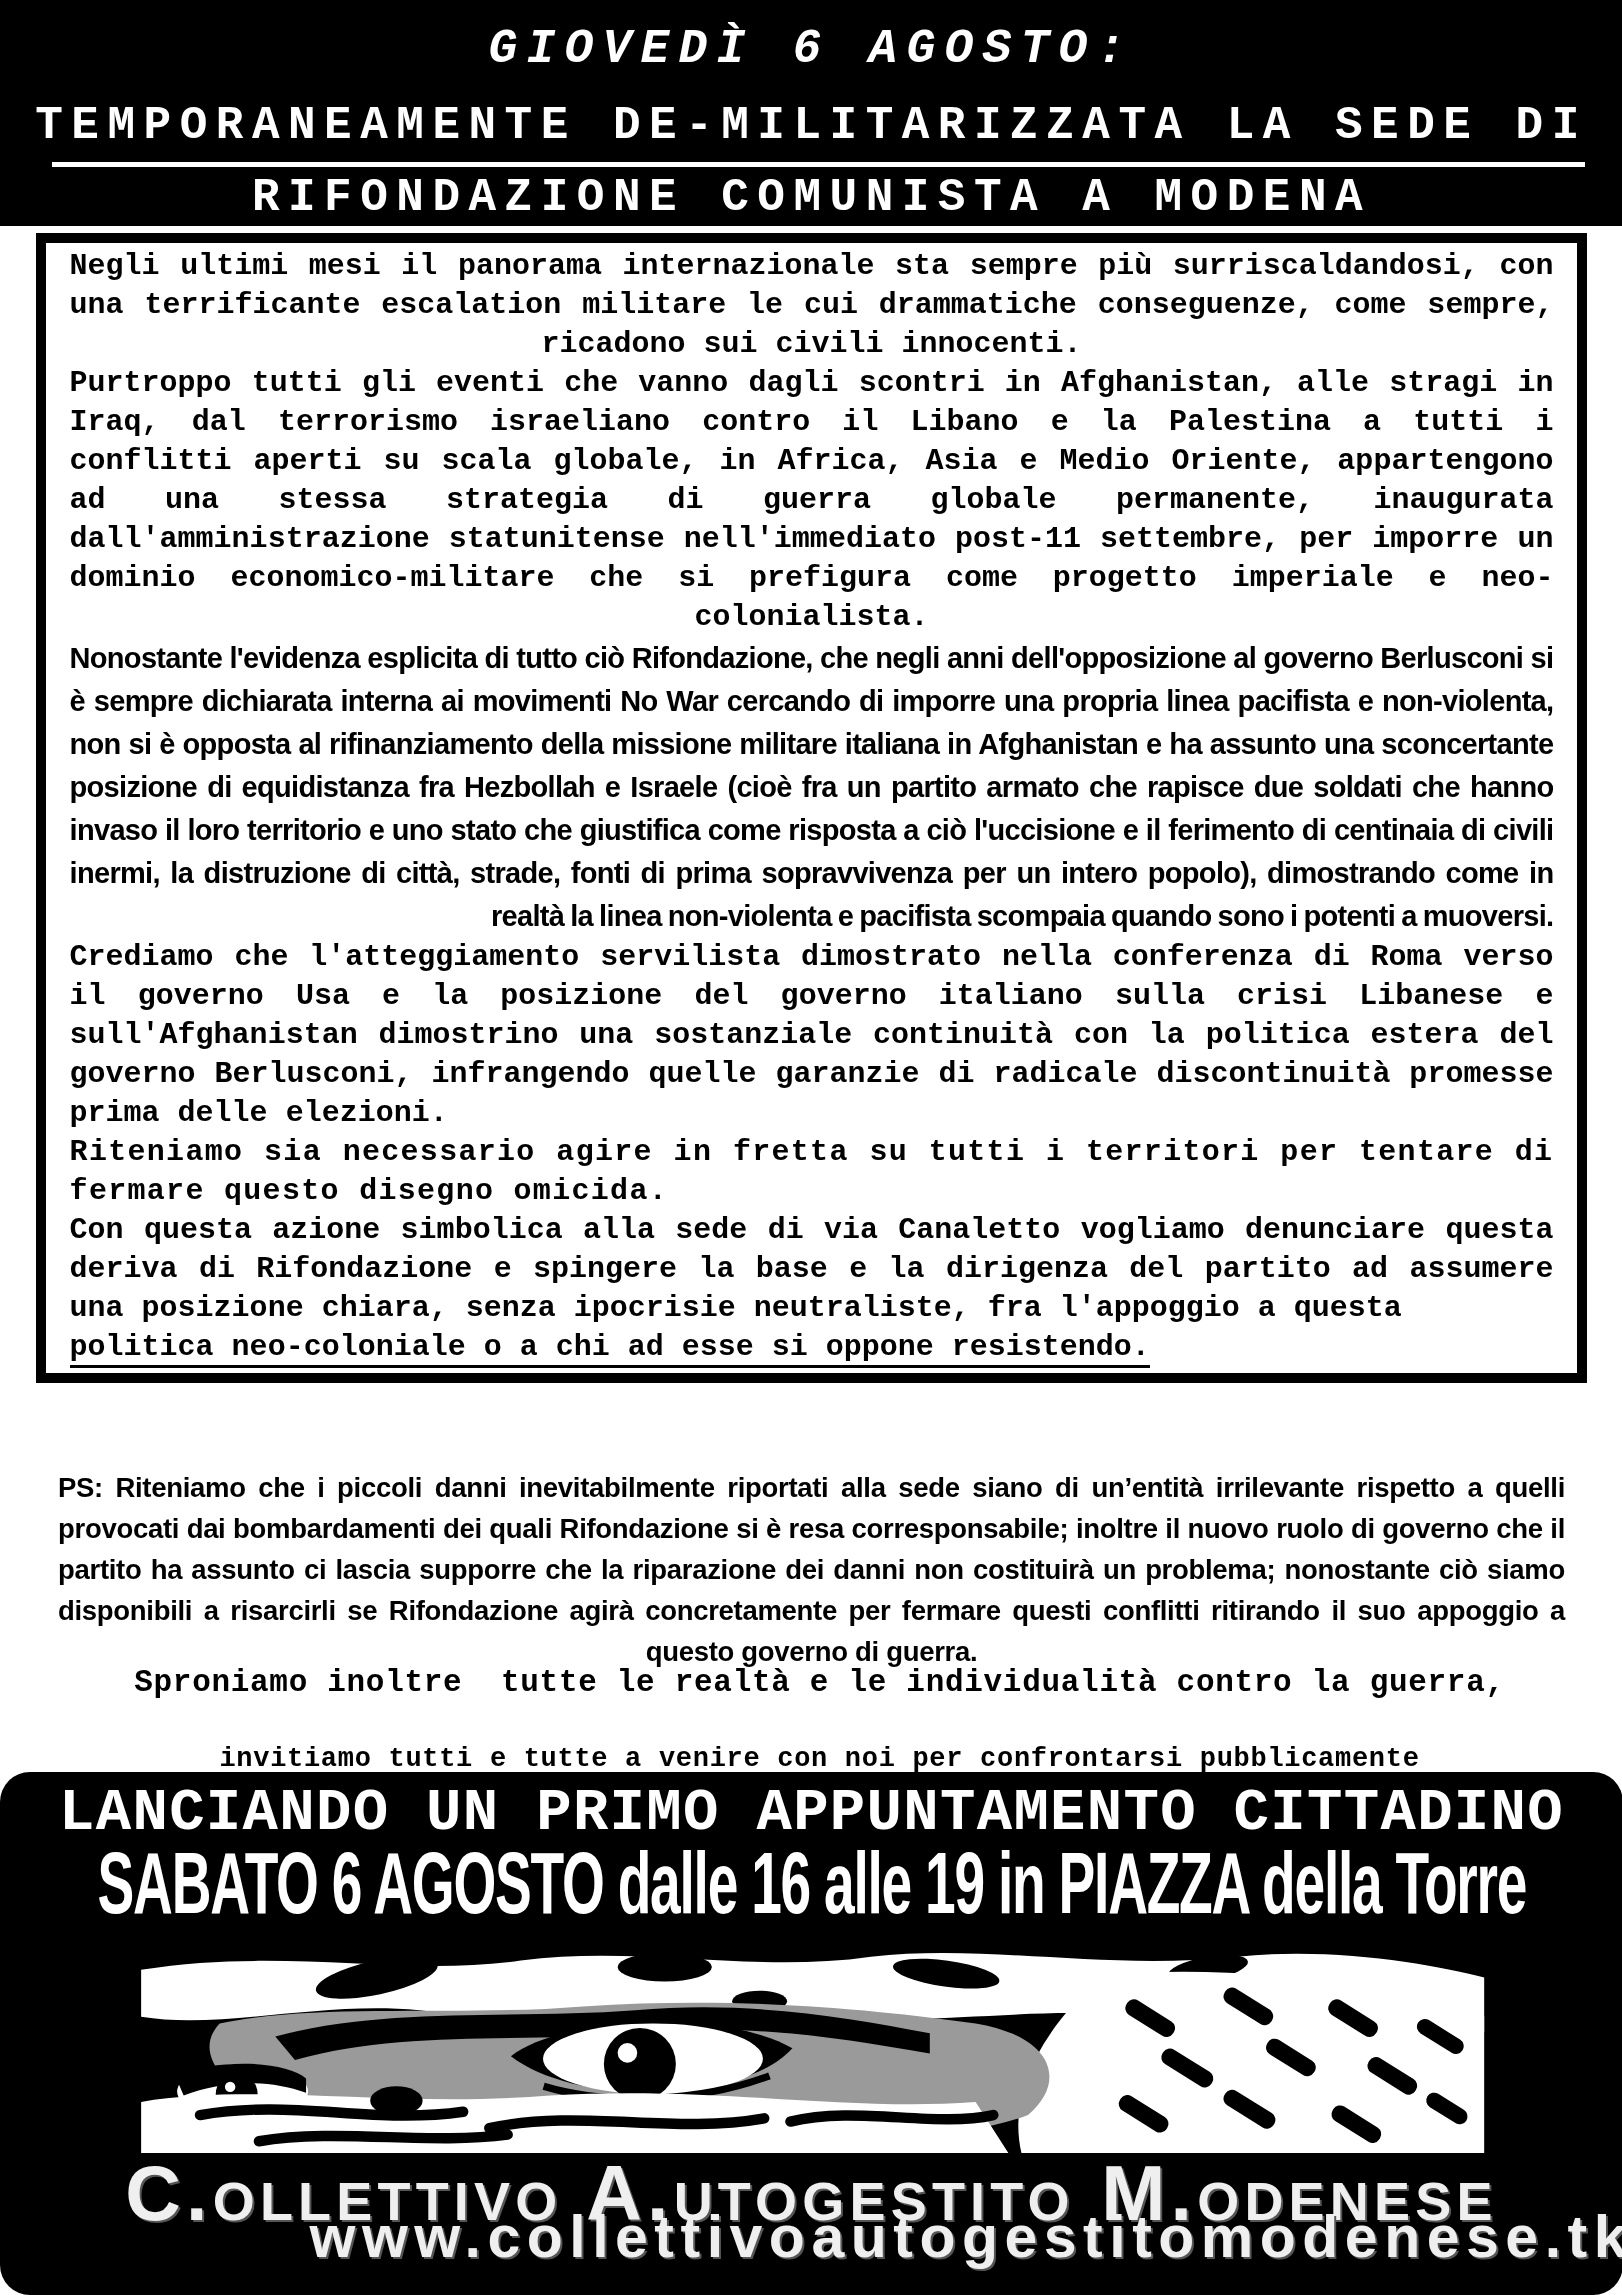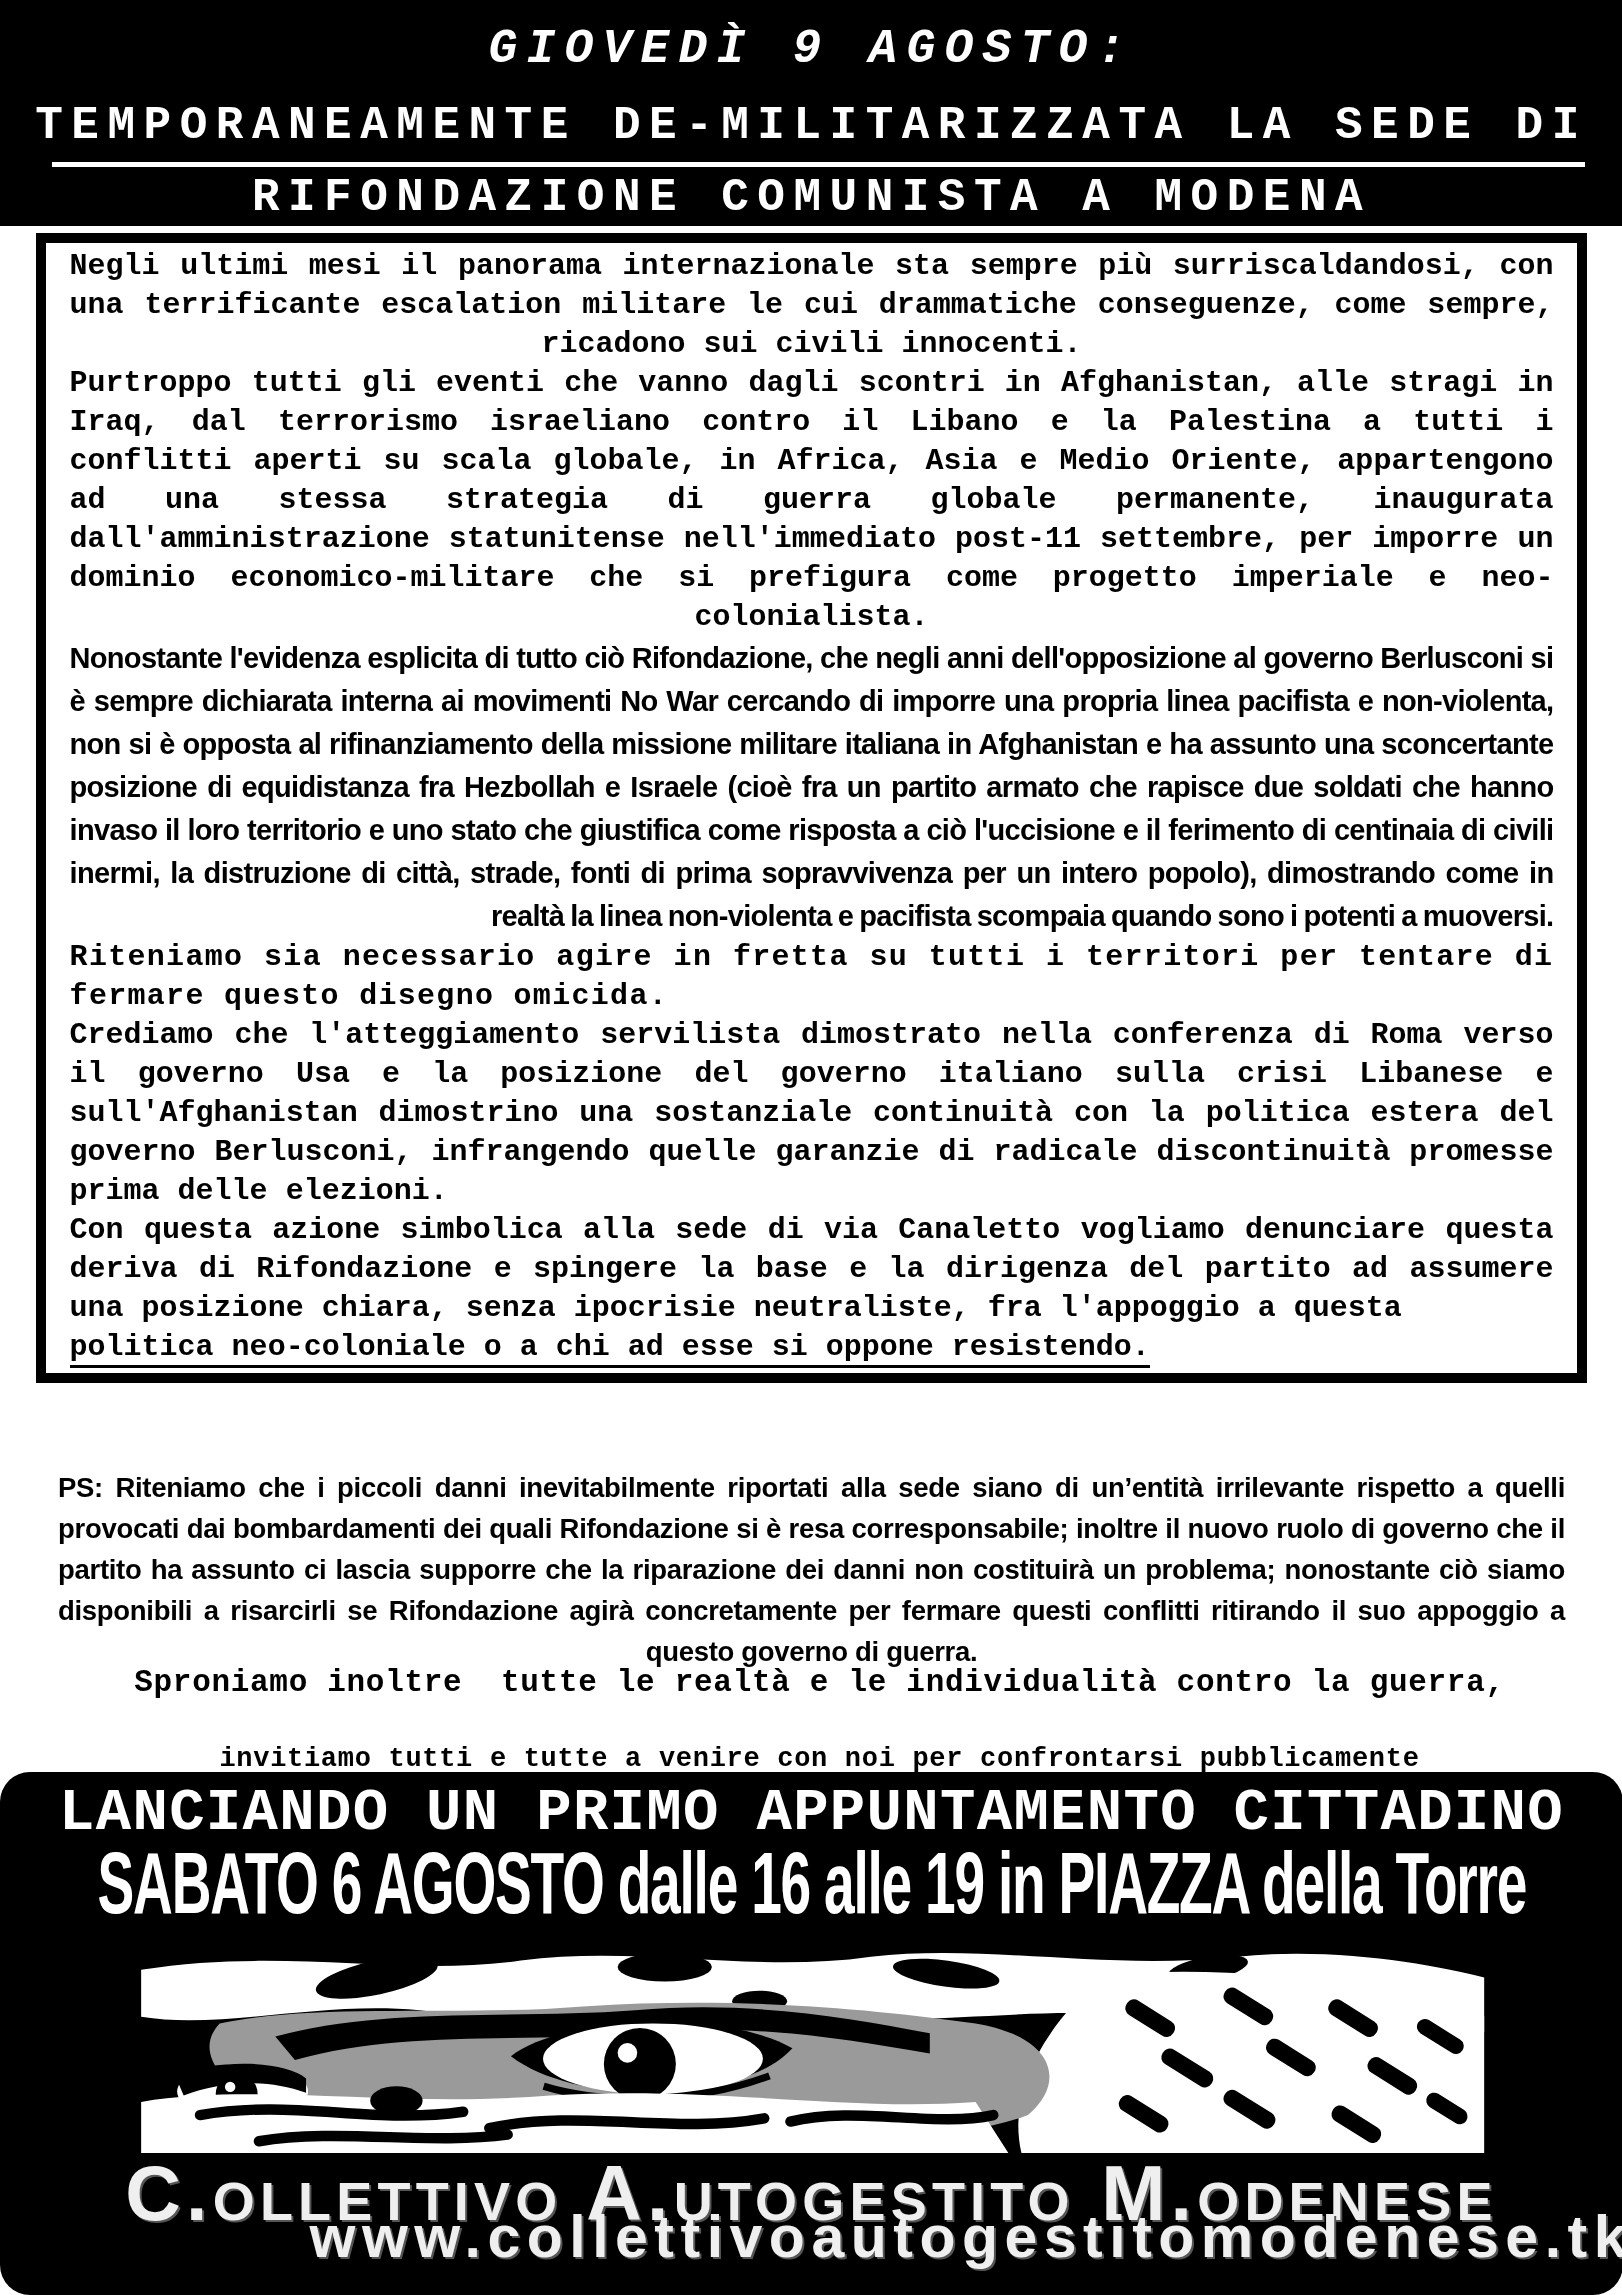--- a/index.html
+++ b/index.html
@@ -40,32 +40,32 @@
   .art{position:absolute;top:165px;left:50%;transform:translateX(-50%);width:1381px;height:216px;}
   .org{position:absolute;top:383px;width:100%;text-align:center;white-space:nowrap;font:700 77px/1 "Liberation Sans",sans-serif;font-variant:small-caps;letter-spacing:5.2px;color:#efefef;text-shadow:2px 2px 0 #555;}
   .url{position:absolute;top:436px;width:100%;text-align:right;white-space:nowrap;font:700 59px/1 "Liberation Sans",sans-serif;letter-spacing:6.5px;color:#efefef;text-shadow:2px 2px 0 #555;margin-left:10px;}
 </style>
 </head>
 <body>
 
 <div id="page">
 
   <div class="header">
-    <div class="title-line t1">GIOVEDÌ 9 AGOSTO:</div>
+    <div class="title-line t1">GIOVEDÌ 6 AGOSTO:</div>
     <div class="title-line t2">TEMPORANEAMENTE DE-MILITARIZZATA LA SEDE DI</div>
     <div class="rule2"></div>
     <div class="title-line t3"><span>RIFONDAZIONE COMUNISTA A MODENA</span></div>
   </div>
 
   <div class="box">
     <p class="p last-center">Negli ultimi mesi il panorama internazionale sta sempre più surriscaldandosi, con una terrificante escalation militare le cui drammatiche conseguenze, come sempre, ricadono sui civili innocenti.</p>
     <p class="p last-center">Purtroppo tutti gli eventi che vanno dagli scontri in Afghanistan, alle stragi in Iraq, dal terrorismo israeliano contro il Libano e la Palestina a tutti i conflitti aperti su scala globale, in Africa, Asia e Medio Oriente, appartengono ad una stessa strategia di guerra globale permanente, inaugurata dall'amministrazione statunitense nell'immediato post-11 settembre, per imporre un dominio economico-militare che si prefigura come progetto imperiale e neo-colonialista.</p>
     <p class="p sans last-right">Nonostante l'evidenza esplicita di tutto ciò Rifondazione, che negli anni dell'opposizione al governo Berlusconi si è sempre dichiarata interna ai movimenti No War cercando di imporre una propria linea pacifista e non-violenta, non si è opposta al rifinanziamento della missione militare italiana in Afghanistan e ha assunto una sconcertante posizione di equidistanza fra Hezbollah e Israele (cioè fra un partito armato che rapisce due soldati che hanno invaso il loro territorio e uno stato che giustifica come risposta a ciò l'uccisione e il ferimento di centinaia di civili inermi, la distruzione di città, strade, fonti di prima sopravvivenza per un intero popolo), dimostrando come in realtà la linea non-violenta e pacifista scompaia quando sono i potenti a muoversi.</p>
+    <p class="p">Crediamo che l'atteggiamento servilista dimostrato nella conferenza di Roma verso il governo Usa e la posizione del governo italiano sulla crisi Libanese e sull'Afghanistan dimostrino una sostanziale continuità con la politica estera del governo Berlusconi, infrangendo quelle garanzie di radicale discontinuità promesse prima delle elezioni.</p>
     <p class="p spaced">Riteniamo sia necessario agire in fretta su tutti i territori per tentare di fermare questo disegno omicida.</p>
-    <p class="p">Crediamo che l'atteggiamento servilista dimostrato nella conferenza di Roma verso il governo Usa e la posizione del governo italiano sulla crisi Libanese e sull'Afghanistan dimostrino una sostanziale continuità con la politica estera del governo Berlusconi, infrangendo quelle garanzie di radicale discontinuità promesse prima delle elezioni.</p>
     <p class="p">Con questa azione simbolica alla sede di via Canaletto vogliamo denunciare questa deriva di Rifondazione e spingere la base e la dirigenza del partito ad assumere una posizione chiara, senza ipocrisie neutraliste, fra l'appoggio a questa</p>
     <p class="p ul-line"><span>politica neo-coloniale o a chi ad esse si oppone resistendo.</span></p>
   </div>
 
   <div class="ps">PS: Riteniamo che i piccoli danni inevitabilmente riportati alla sede siano di un’entità irrilevante rispetto a quelli provocati dai bombardamenti dei quali Rifondazione si è resa corresponsabile; inoltre il nuovo ruolo di governo che il partito ha assunto ci lascia supporre che la riparazione dei danni non costituirà un problema; nonostante ciò siamo disponibili a risarcirli se Rifondazione agirà concretamente per fermare questi conflitti ritirando il suo appoggio a questo governo di guerra.</div>
 
   <div class="call call1a">Sproniamo inoltre  tutte le realtà e le individualità contro la guerra,</div>
   <div class="call call2">invitiamo tutti e tutte a venire con noi per confrontarsi pubblicamente</div>
 
   <div class="banner">

